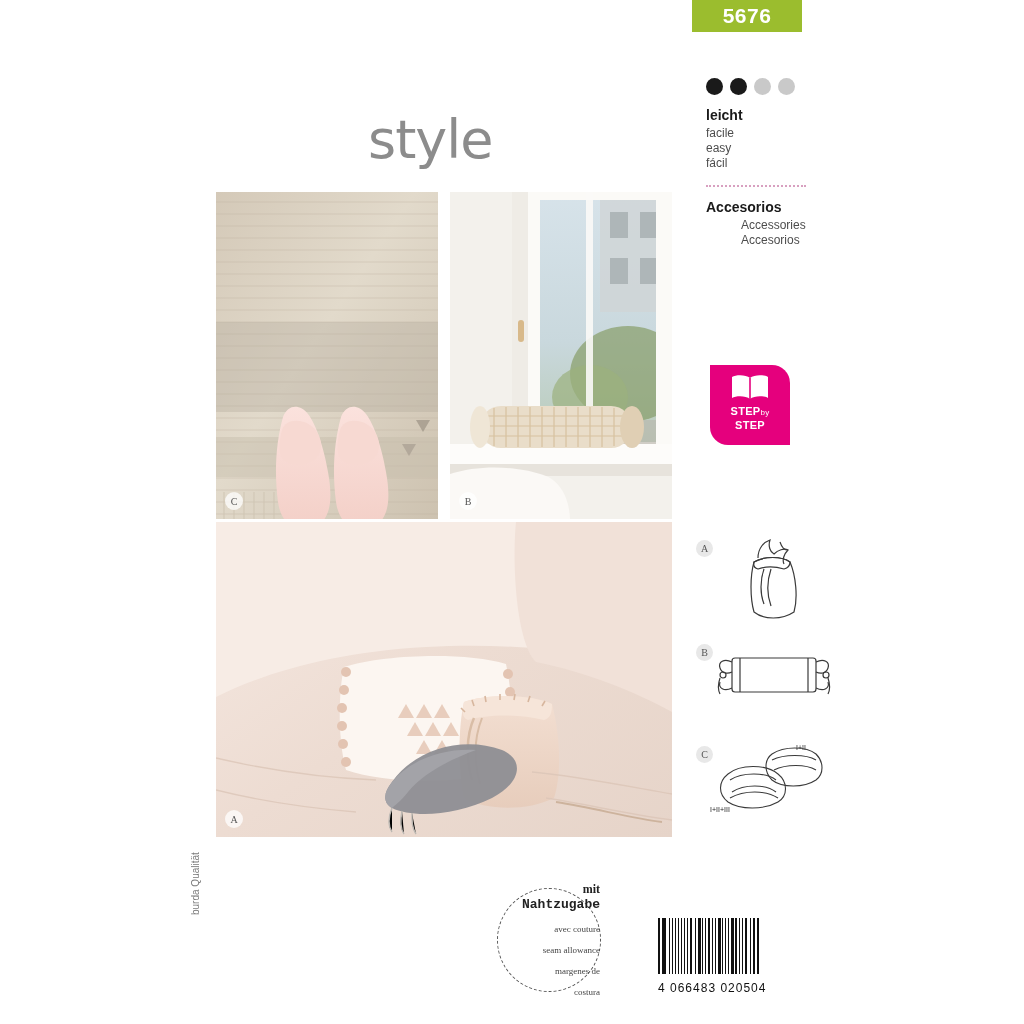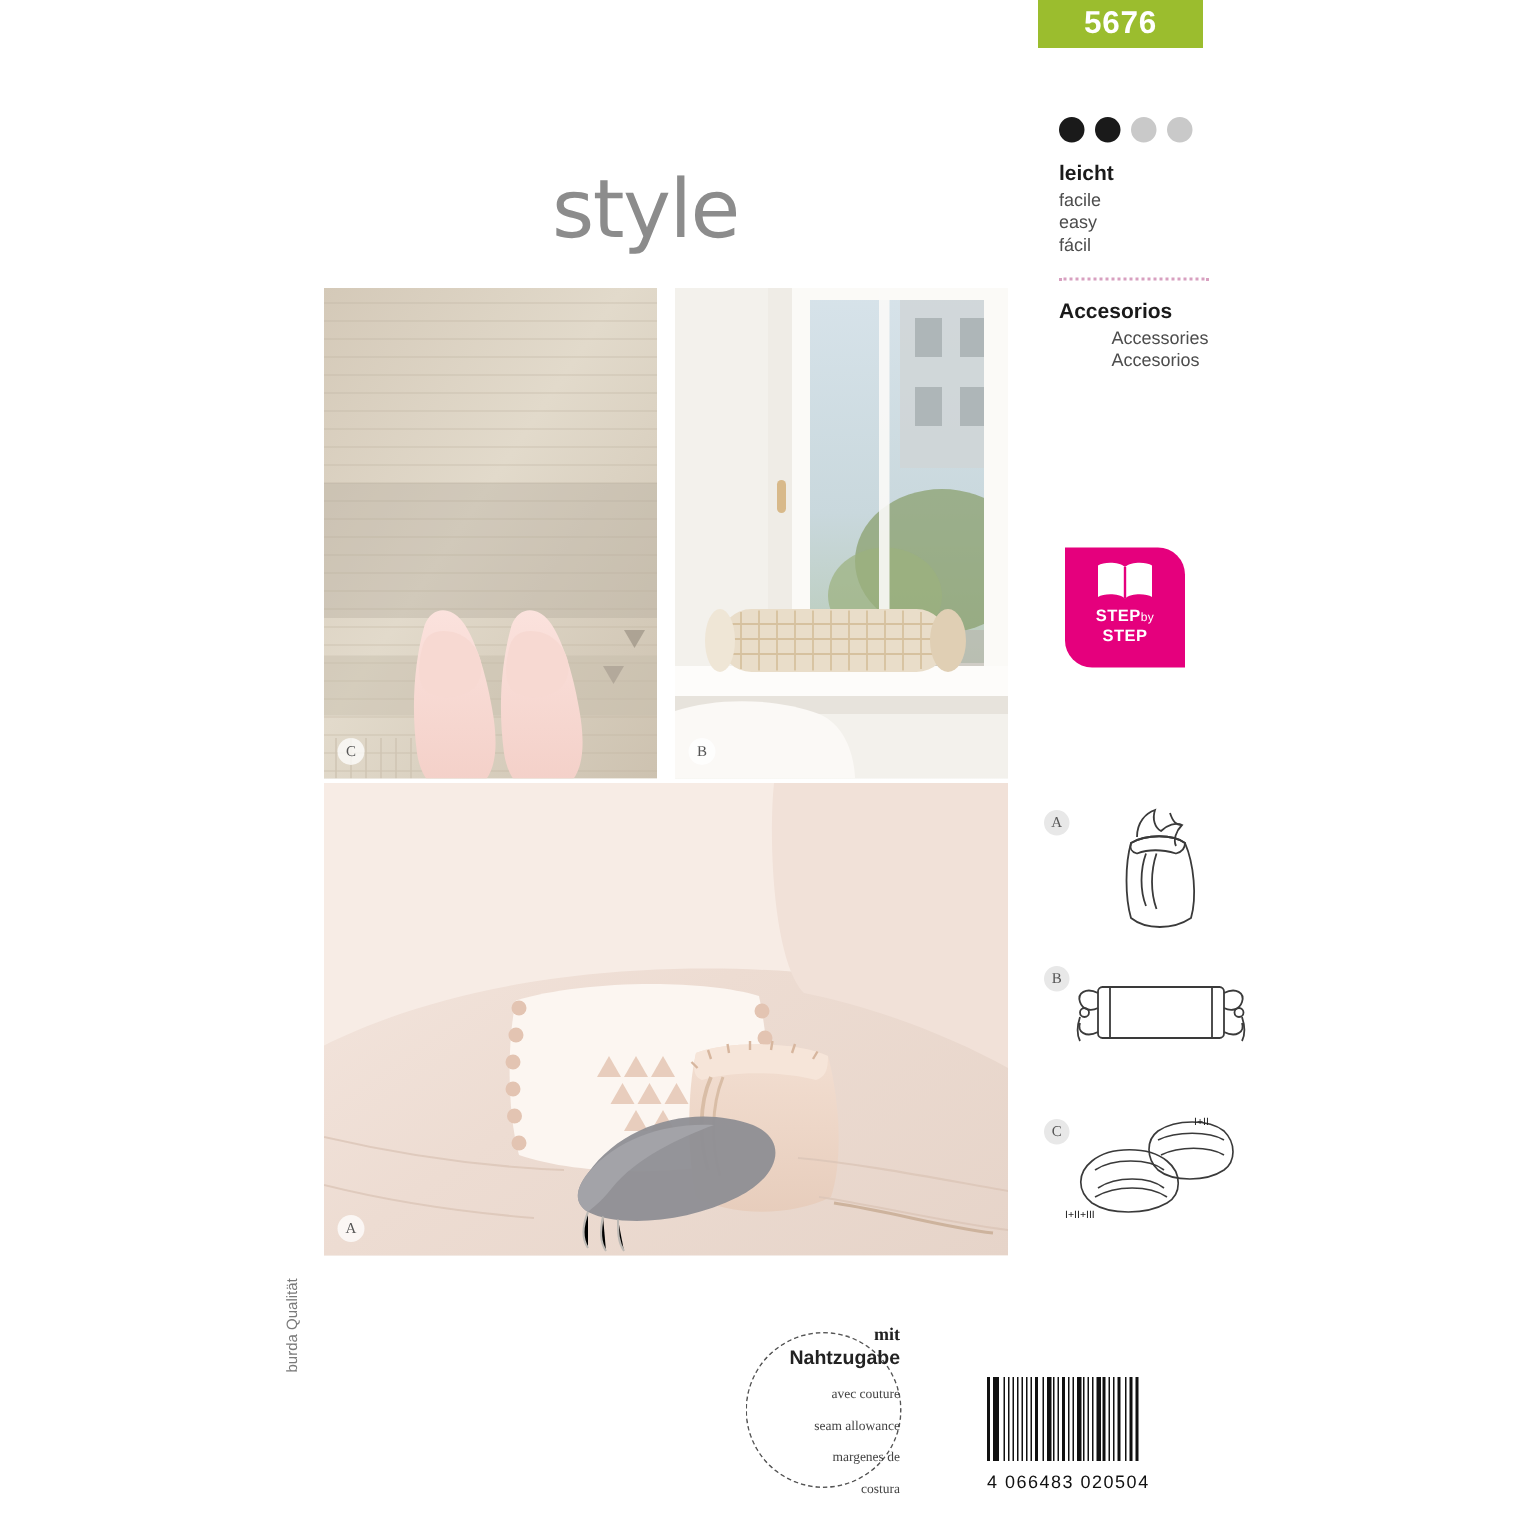--- a/index.html
+++ b/index.html
@@ -112,21 +112,21 @@
     font-size:10px; color:#7a7a7a; white-space:nowrap;
   }
 
   .seam-stamp {
     position:absolute; left:497px; top:888px; width:104px; height:104px;
     border-radius:50%; border:1.5px dashed #555;
     display:flex; flex-direction:column; align-items:flex-end; justify-content:center;
     text-align:center;
   }
   .seam-stamp .l1 { font-size:12px; font-weight:bold; color:#222; font-family:"Liberation Serif", serif; }
-  .seam-stamp .l2 { font-size:13px; font-weight:bold; color:#222; font-family:Liberation Sans, sans-serif; margin-bottom:2px;}
+  .seam-stamp .l2 { font-size:13px; font-weight:bold; color:#222; font-family:Liberation Mono, monospace; margin-bottom:2px;}
   .seam-stamp .l3 { font-size:9px; color:#444; line-height:11px; font-family:"Liberation Serif", serif;margin-top:10px;}
 
   .barcode-wrap { position:absolute; left:658px; top:918px; width:160px; }
   .barcode { height:56px; width:156px; display:flex; align-items:flex-end; }
   .barcode i { display:block; background:#111; height:100%; }
   .barcode-num { font-size:12px; color:#111; margin-top:7px; letter-spacing:1px; font-family:"Liberation Sans", sans-serif;}
 </style>
 </head>
 <body>
 

